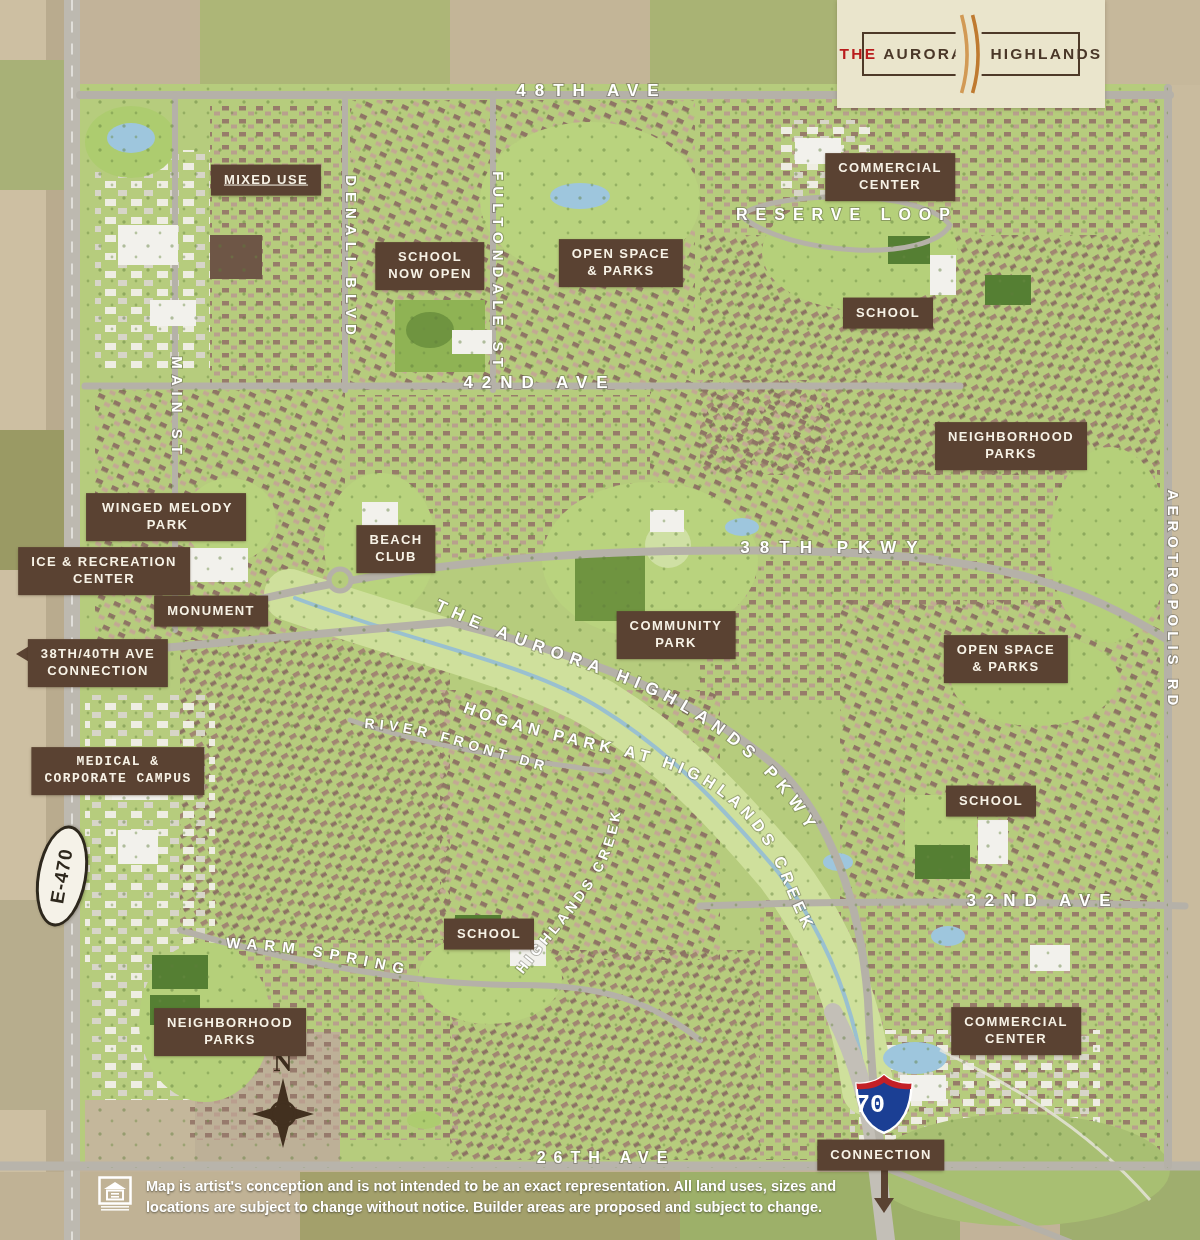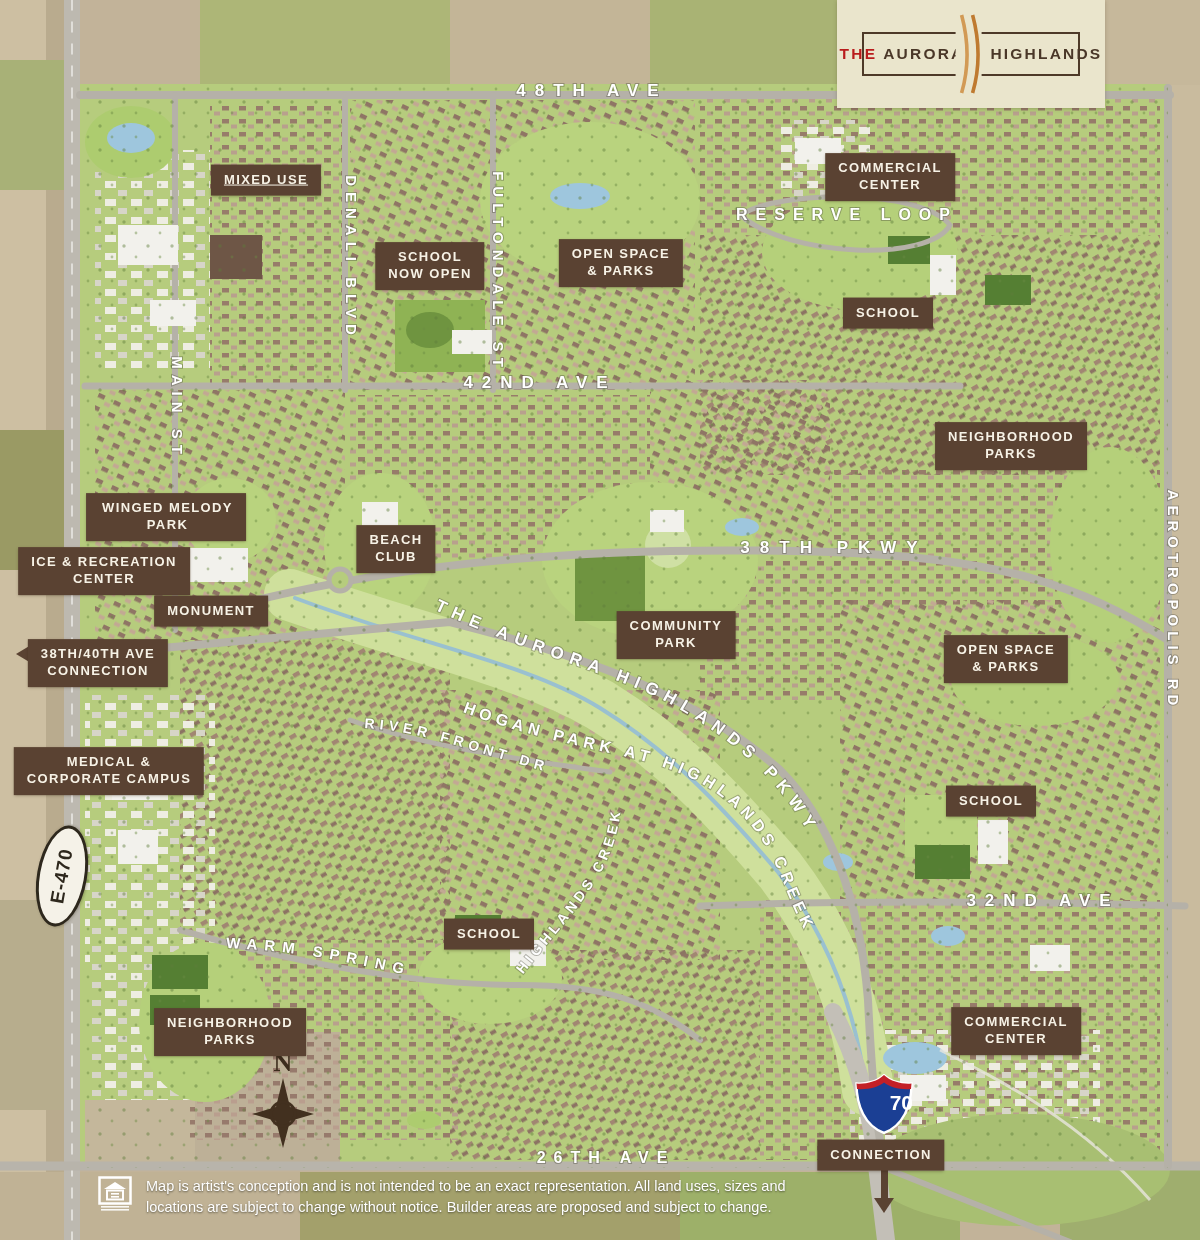--- a/index.html
+++ b/index.html
@@ -47,40 +47,40 @@
     transform:translate(-50%,-50%) rotate(-80deg);
     background:#f5f2e8;border:3px solid #2e281d;border-radius:50%;
     display:flex;align-items:center;justify-content:center;z-index:25;
     box-shadow:0 1px 3px rgba(40,30,10,.3);
   }
   .e470 span{font-size:19px;font-weight:700;color:#2e281d;letter-spacing:1px;}
 
   
   .i70{position:absolute;left:884px;top:1104px;transform:translate(-50%,-50%);z-index:25;}
   .i70 .num{
-    position:absolute;left:0;right:0;top:17px;text-align:right;
-    color:#fff;font-size:21px;font-weight:700;font-family:Liberation Sans, sans-serif;
+    position:absolute;left:0;right:0;top:17px;text-align:left;
+    color:#fff;font-size:25px;font-weight:700;font-family:Liberation Mono, monospace;
   }
 
   
   .compass{position:absolute;left:283px;top:1102px;transform:translate(-50%,-50%);z-index:22;text-align:center;}
   .compass .n{font-size:26px;font-weight:700;color:#3c2c1d;font-family:"Liberation Serif",serif;line-height:1;}
 
   
   .arrow-west{position:absolute;left:16px;top:645px;z-index:26;display:flex;align-items:center;}
   .arrow-west .head{width:0;height:0;border-top:9px solid transparent;border-bottom:9px solid transparent;border-right:15px solid #5a4232;}
   .arrow-west .stem{width:16px;height:7px;background:#5a4232;}
   .arrow-south{position:absolute;left:884px;top:1170px;transform:translateX(-50%);z-index:26;display:flex;flex-direction:column;align-items:center;}
   .arrow-south .stem{width:7px;height:28px;background:#5a4232;}
   .arrow-south .head{width:0;height:0;border-left:10px solid transparent;border-right:10px solid transparent;border-top:15px solid #5a4232;}
 
   
   .disclaimer{position:absolute;left:98px;top:1176px;display:flex;gap:14px;align-items:flex-start;z-index:35;width:1020px;}
   .disclaimer .txt{
-    color:#ffffff;font-size:14.5px;font-weight:400;line-height:1.45;
+    color:#ffffff;font-size:14.5px;font-weight:700;line-height:1.45;
     text-shadow:0 1px 2px rgba(40,40,30,.65);
   }
 </style>
 </head>
 <body>
 
 <div class="stage">
 
   <svg class="bg" width="1200" height="1240" viewBox="0 0 1200 1240">
     <defs>
@@ -262,21 +262,21 @@
       <div class="place-label" style="left: 890px; top: 177px;">COMMERCIAL<br>CENTER</div>
       <div class="place-label" style="left: 888px; top: 313px;">SCHOOL</div>
       <div class="place-label" style="left: 1011px; top: 446px;">NEIGHBORHOOD<br>PARKS</div>
       <div class="place-label" style="left: 166px; top: 517px; padding-left: 16px;">WINGED MELODY<br>PARK</div>
       <div class="place-label" style="left: 104px; top: 571px;">ICE &amp; RECREATION<br>CENTER</div>
       <div class="place-label" style="left: 211px; top: 611px;">MONUMENT</div>
       <div class="place-label" style="left: 98px; top: 663px;">38TH/40TH AVE<br>CONNECTION</div>
       <div class="place-label" style="left: 396px; top: 549px;">BEACH<br>CLUB</div>
       <div class="place-label" style="left: 676px; top: 635px;">COMMUNITY<br>PARK</div>
       <div class="place-label" style="left: 1006px; top: 659px;">OPEN SPACE<br>&amp; PARKS</div>
-      <div class="place-label" style="left: 109px; top: 771px;">MEDICAL &amp;<br>CORPORATE CAMPUS</div>
+      <div class="place-label" style="left: 118px; top: 771px; font-family: Liberation Mono, monospace;">MEDICAL &amp;<br>CORPORATE CAMPUS</div>
       <div class="place-label" style="left: 991px; top: 801px;">SCHOOL</div>
       <div class="place-label" style="left: 489px; top: 934px;">SCHOOL</div>
       <div class="place-label" style="left: 230px; top: 1032px;">NEIGHBORHOOD<br>PARKS</div>
       <div class="place-label" style="left: 1016px; top: 1031px;">COMMERCIAL<br>CENTER</div>
       <div class="place-label" style="left: 881px; top: 1155px;">CONNECTION</div>
     </div>
 
   <div class="logo-panel">
     <div class="logo-box">
       <span class="logo-text">

